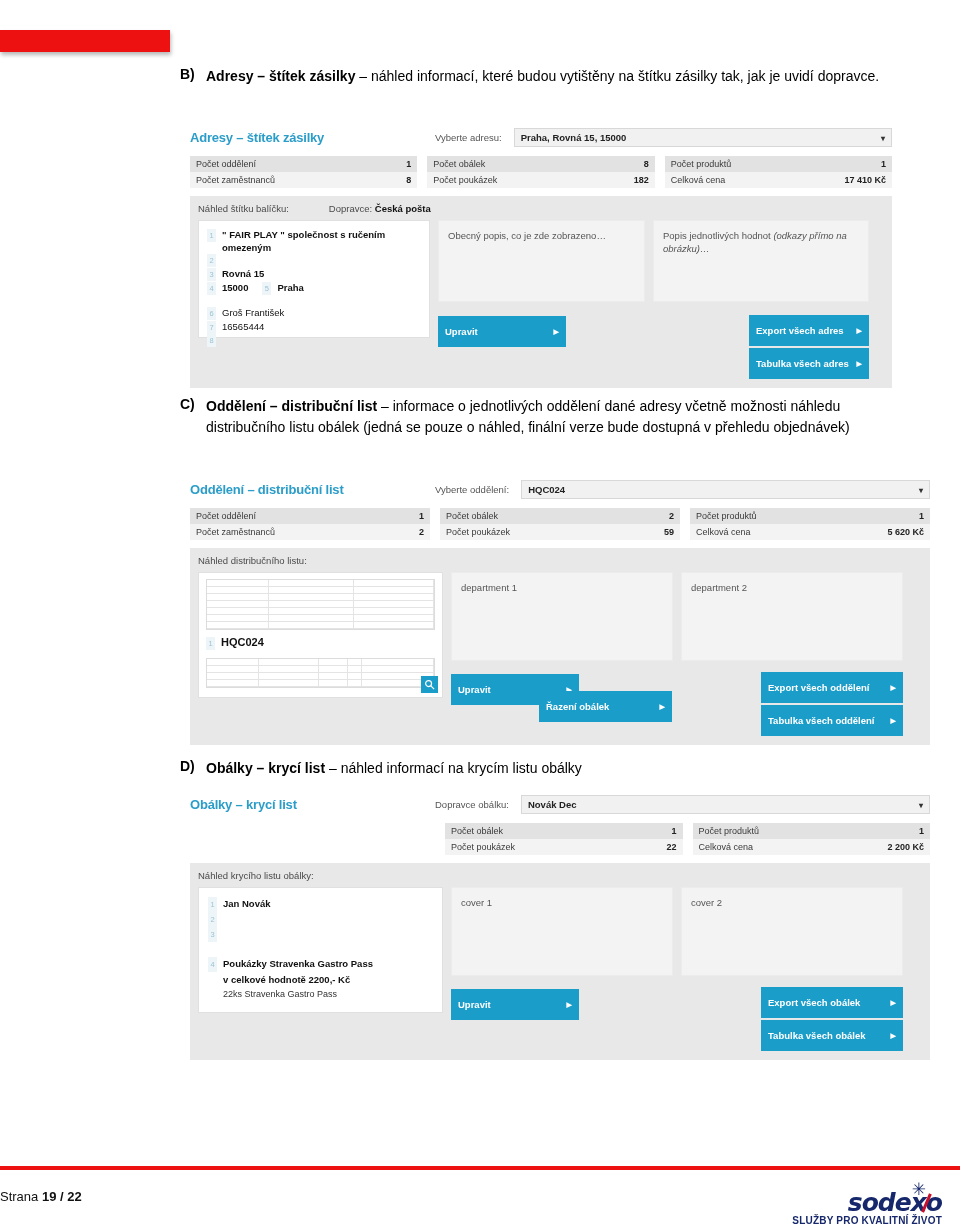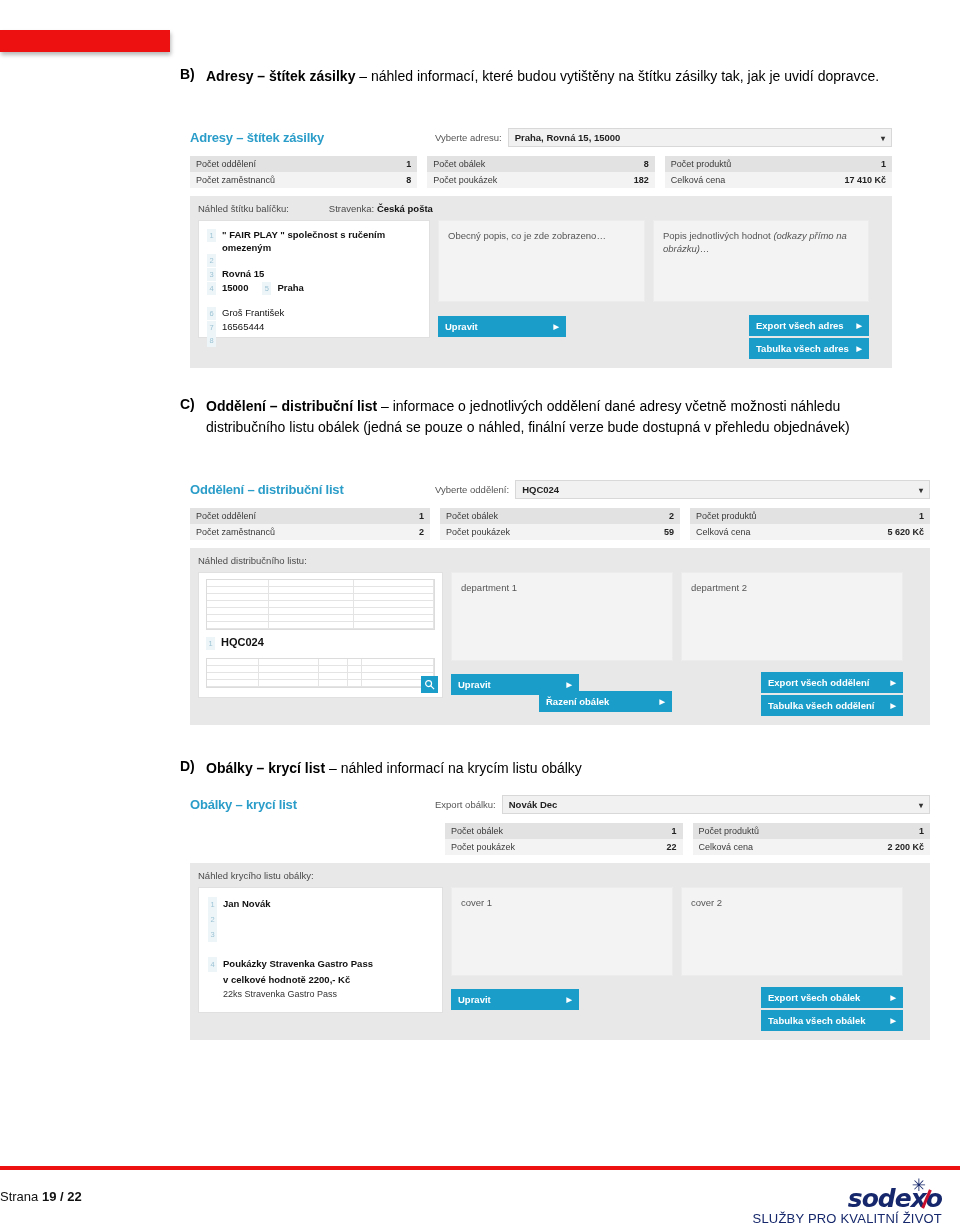--- a/index.html
+++ b/index.html
@@ -33,21 +33,21 @@
   .item-body b { font-weight: bold; }
 
   
   .shot { position: absolute; background: #ffffff; }
 
   .app-head { display: flex; align-items: center; padding: 0 0 6px 0; }
   .app-title {
     color: #2b9dc9; font-size: 13px; font-weight: bold;
     letter-spacing: -.2px;
   }
-  .sel-wrap { display: flex; align-items: center; gap: 6px; }
+  .sel-wrap { display: flex; align-items: center; gap: 12px; }
   .sel-label { font-size: 9.5px; color: #555; white-space: nowrap; }
   .sel-box {
     background: #f1f1f1; border: 1px solid #d8d8d8;
     height: 19px; display: flex; align-items: center;
     padding: 0 6px; font-size: 9.5px; font-weight: bold; color: #222;
     position: relative;
   }
   .sel-box .caret {
     position: absolute; right: 6px; top: 50%; transform: translateY(-50%);
     font-size: 8px; color: #333;
@@ -82,21 +82,21 @@
   .ln .txt.sm { font-size: 9px; color: #333; }
 
   .note {
     background: #f3f3f3; border: 1px solid #ececec;
     font-size: 9.5px; color: #555; padding: 8px 9px; line-height: 13px;
   }
   .note i { font-style: italic; }
 
   .btn {
     background: #1b9dc9; color: #fff; font-size: 9.5px; font-weight: bold;
-    height: 21px; display: flex; align-items: center;
+    height: 31px; display: flex; align-items: center;
     padding: 0 7px; position: relative; margin-top: 2px;
   }
   .btn .arw { position: absolute; right: 7px; font-size: 7px; }
 
   .btn-row { display: flex; }
 
   .zoom-btn {
     position: absolute; right: 4px; bottom: 4px;
     width: 17px; height: 17px; background: #1b9dc9;
     display: flex; align-items: center; justify-content: center;
@@ -129,21 +129,21 @@
   .logo-star {
     position: absolute; right: 17px; top: -9px;
     color: #16286b; font-size: 17px; line-height: 1;
   }
   .logo-slash {
     position: absolute; right: 14px; top: 3px;
     width: 3px; height: 20px; background: #c8102e;
     transform: rotate(23deg);
   }
   .logo-tag {
-    font-size: 13px; font-weight: normal; color: #16286b;
+    font-size: 10px; font-weight: bold; color: #16286b;
     letter-spacing: .2px; margin-top: -1px;
   }
 </style>
 </head>
 <body>
 
 <div class="page">
 
   <div class="hdr-red"></div>
 
@@ -193,21 +193,21 @@
         <div class="stat-row plain">
           <span>Celková cena</span>
           <span class="v">17 410 Kč</span>
         </div>
       </div>
     </div>
 
     <div class="panel" style="margin-top:8px;">
       <div class="panel-head">
         <span>Náhled štítku balíčku:</span>
-        <span class="drv"><span>Stravenka:</span> <b>Česká pošta</b></span>
+        <span class="drv"><span>Dopravce:</span> <b>Česká pošta</b></span>
       </div>
       <div class="panel-cols">
 
         <div class="paper" style="width:232px; height:118px; padding:7px 8px;">
           <div class="ln">
             <span class="num">1</span>
             <span class="txt b">" FAIR PLAY " společnost s ručením omezeným</span>
           </div>
           <div class="ln">
             <span class="num">2</span>
@@ -438,21 +438,21 @@
 
   <div class="item" style="left:180px; top:758px; width:720px;">
     <div class="item-letter">D)</div>
     <div class="item-body"><b>Obálky – krycí list</b><span> – náhled informací na krycím listu obálky</span></div>
   </div>
 
   <div class="shot" style="left:190px; top:795px; width:740px;">
     <div class="app-head">
       <div class="app-title" style="width:245px;">Obálky – krycí list</div>
       <div class="sel-wrap" style="flex:1;">
-        <div class="sel-label">Export obálku:</div>
+        <div class="sel-label">Dopravce obálku:</div>
         <div class="sel-box" style="flex:1;">
           <span>Novák Dec</span>
           <span class="caret">▾</span>
         </div>
       </div>
     </div>
 
     <div class="stats" style="margin-top:3px; padding-left:255px;">
       <div class="stat-col">
         <div class="stat-row alt">

